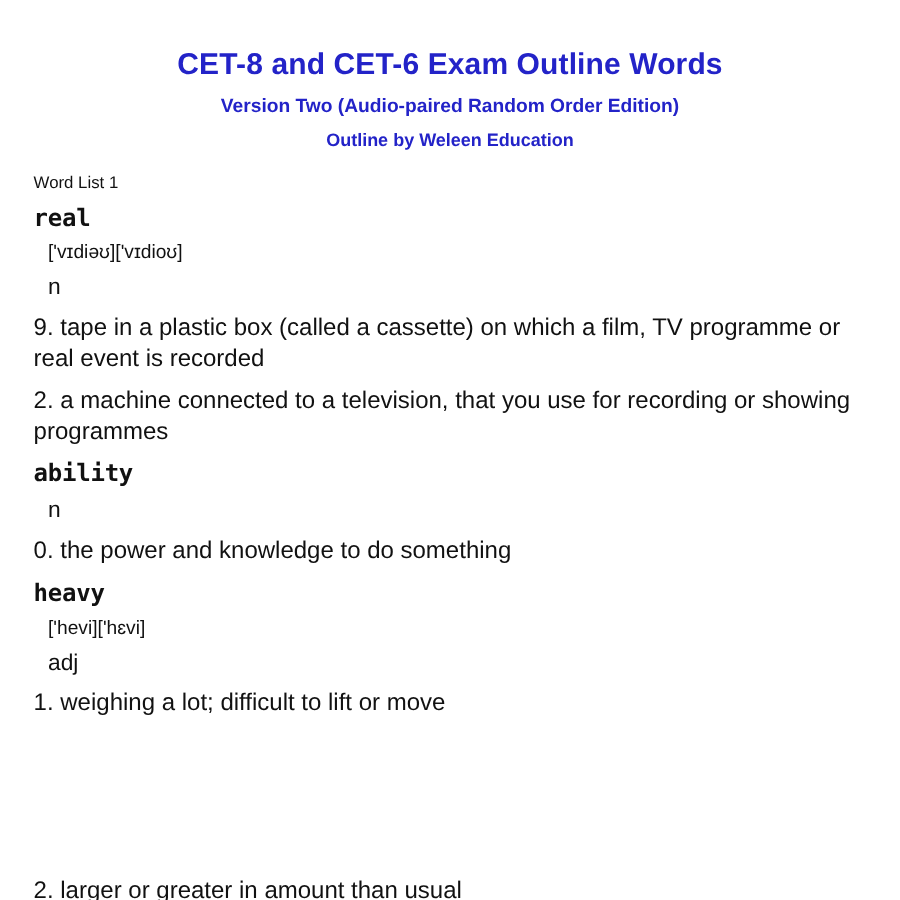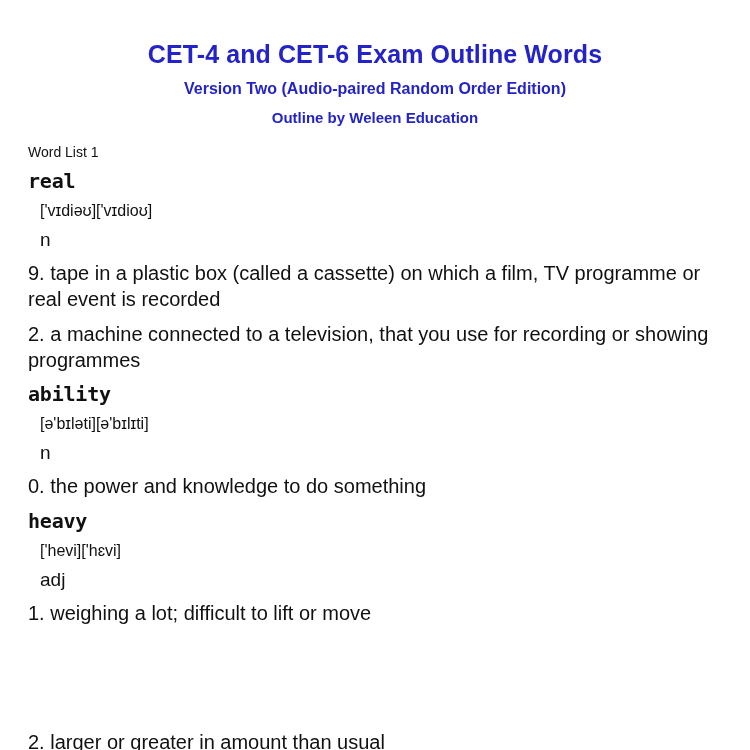--- a/index.html
+++ b/index.html
@@ -93,37 +93,36 @@
     font-size: 20px;
     color: #111111;
     white-space: nowrap;
   }
 </style>
 </head>
 <body>
 
 <div class="page">
 
-  <h1 class="doc-title">CET-4 and CET-6 Exam Outline Words</h1>
+  <h1 class="doc-title">CET-8 and CET-6 Exam Outline Words</h1>
   <div class="doc-subtitle">Version Two (Audio-paired Random Order Edition)</div>
   <div class="doc-producer">Outline by Weleen Education</div>
 
   <div class="section-title">Word List 1</div>
 
   <div class="entry">
     <div class="headword">real</div>
     <div class="phonetic">['vɪdiəʊ]['vɪdioʊ]</div>
     <div class="pos">n</div>
     <div class="sense">9. tape in a plastic box (called a cassette) on which a film, TV programme or real event is recorded</div>
     <div class="sense">2. a machine connected to a television, that you use for recording or showing programmes</div>
   </div>
 
   <div class="entry">
     <div class="headword">ability</div>
-    <div class="phonetic">[ə'bɪləti][ə'bɪlɪti]</div>
     <div class="pos">n</div>
     <div class="sense">0. the power and knowledge to do something</div>
   </div>
 
   <div class="entry">
     <div class="headword">heavy</div>
     <div class="phonetic">['hevi]['hɛvi]</div>
     <div class="pos">adj</div>
     <div class="sense">1. weighing a lot; difficult to lift or move</div>
   </div>

